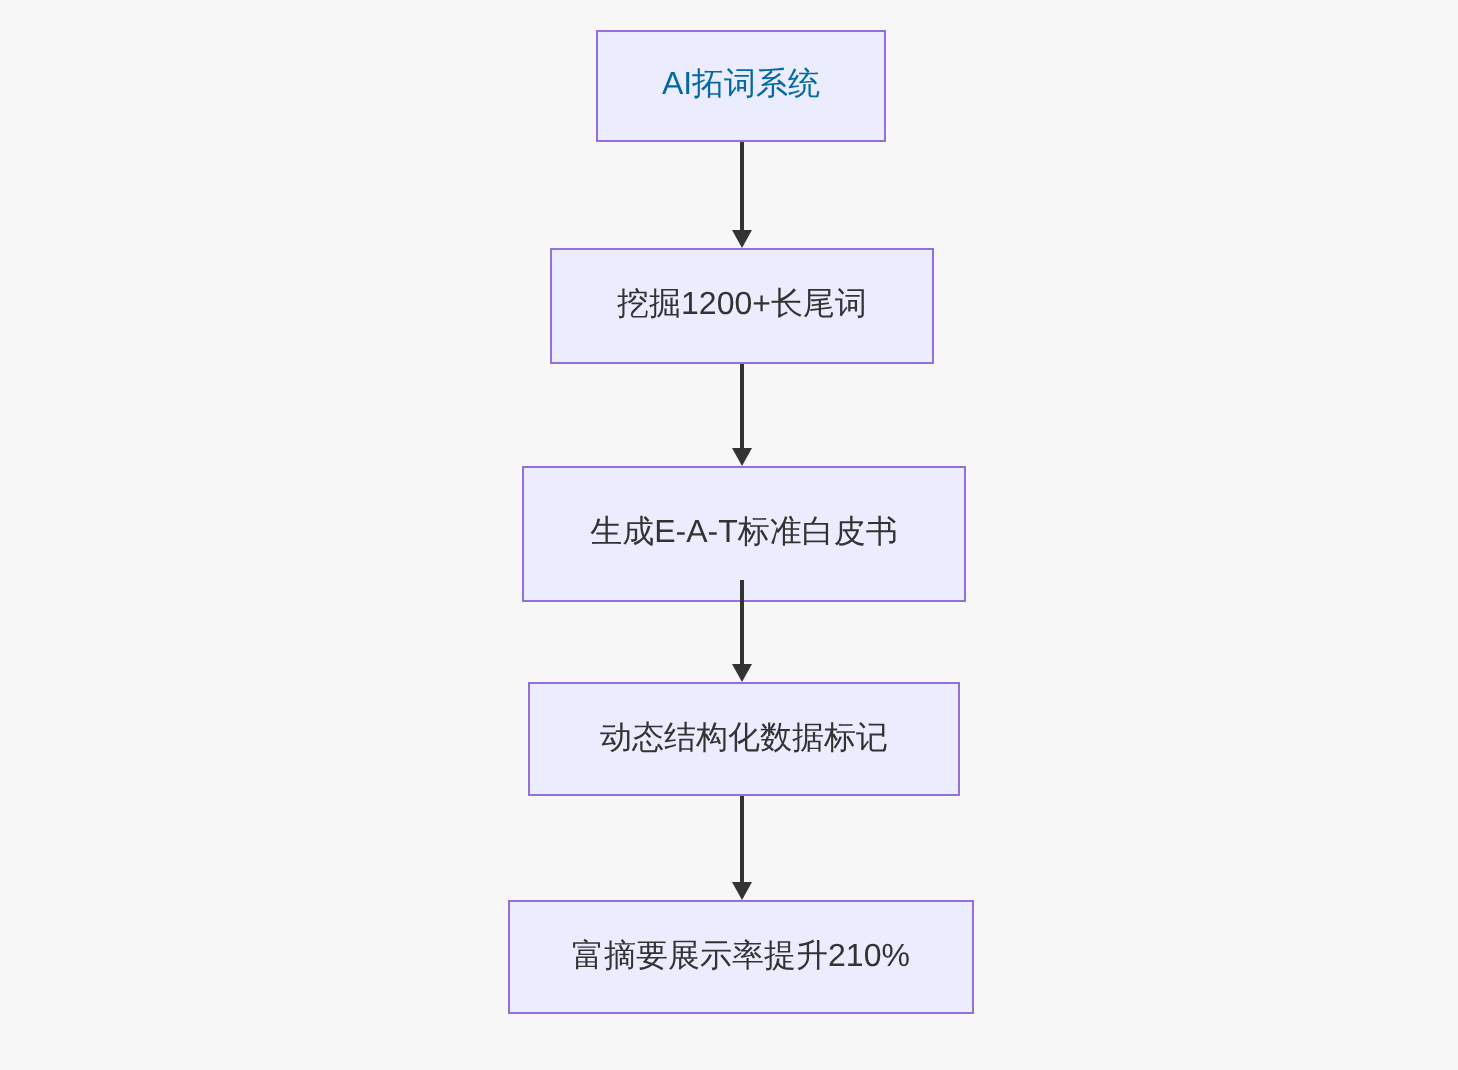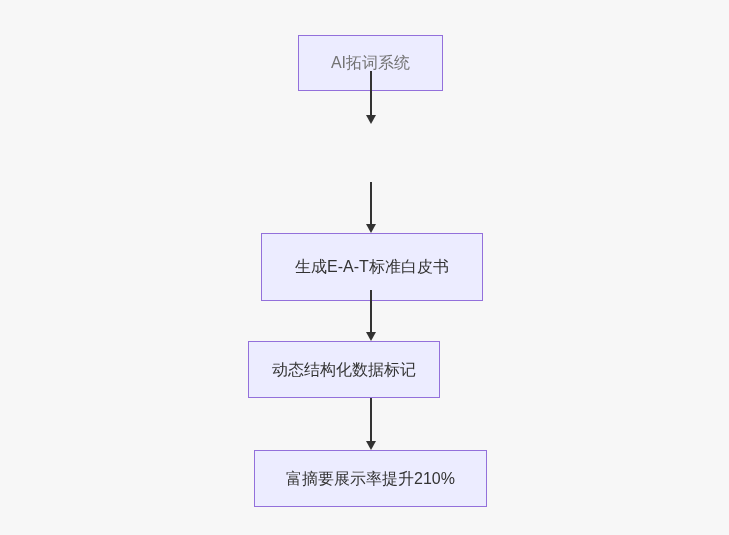--- a/index.html
+++ b/index.html
@@ -24,21 +24,21 @@
     line-height: 1;
     display: flex;
     align-items: center;
     justify-content: center;
     text-align: center;
     white-space: nowrap;
   }
   .n1 { left: 298px; top: 15px;  width: 145px; height: 56px; }
   .n2 { left: 275px; top: 124px; width: 192px; height: 58px; }
   .n3 { left: 261px; top: 233px; width: 222px; height: 68px; }
-  .n4 { left: 248px; top: 341px; width: 192px; height: 57px; }
+  .n4 { left: 264px; top: 341px; width: 216px; height: 57px; }
   .n5 { left: 254px; top: 450px; width: 233px; height: 57px; }
 
   .arrow {
     position: absolute;
     left: 365px;
     width: 12px;
     display: flex;
     flex-direction: column;
     align-items: center;
   }
@@ -57,27 +57,28 @@
     border-left: 5px solid transparent;
     border-right: 5px solid transparent;
     border-top: 9px solid #333333;
   }
 </style>
 </head>
 <body>
 
 <div class="canvas" style="background: rgb(247, 247, 247);">
 
-  <div class="flow-node n1" style="background: rgb(236, 236, 255); border-color: rgb(147, 112, 219); color: #737373; margin-top: 20px;">AI拓词系统</div>
+  <div class="flow-node n1" style="background: rgb(236, 236, 255); border-color: rgb(147, 112, 219); color: #0369a1;">AI拓词系统</div>
 
   <div class="arrow a1">
     <div class="arrow-line" style="background: rgb(51, 51, 51);"></div>
     <div class="arrow-head" style="border-top-color: rgb(51, 51, 51);"></div>
   </div>
 
+  <div class="flow-node n2" style="background: rgb(236, 236, 255); border-color: rgb(147, 112, 219); color: rgb(51, 51, 51);">挖掘1200+长尾词</div>
 
   <div class="arrow a2">
     <div class="arrow-line" style="background: rgb(51, 51, 51);"></div>
     <div class="arrow-head" style="border-top-color: rgb(51, 51, 51);"></div>
   </div>
 
   <div class="flow-node n3" style="background: rgb(236, 236, 255); border-color: rgb(147, 112, 219); color: rgb(51, 51, 51);">生成E-A-T标准白皮书</div>
 
   <div class="arrow a3">
     <div class="arrow-line" style="background: rgb(51, 51, 51);"></div>

